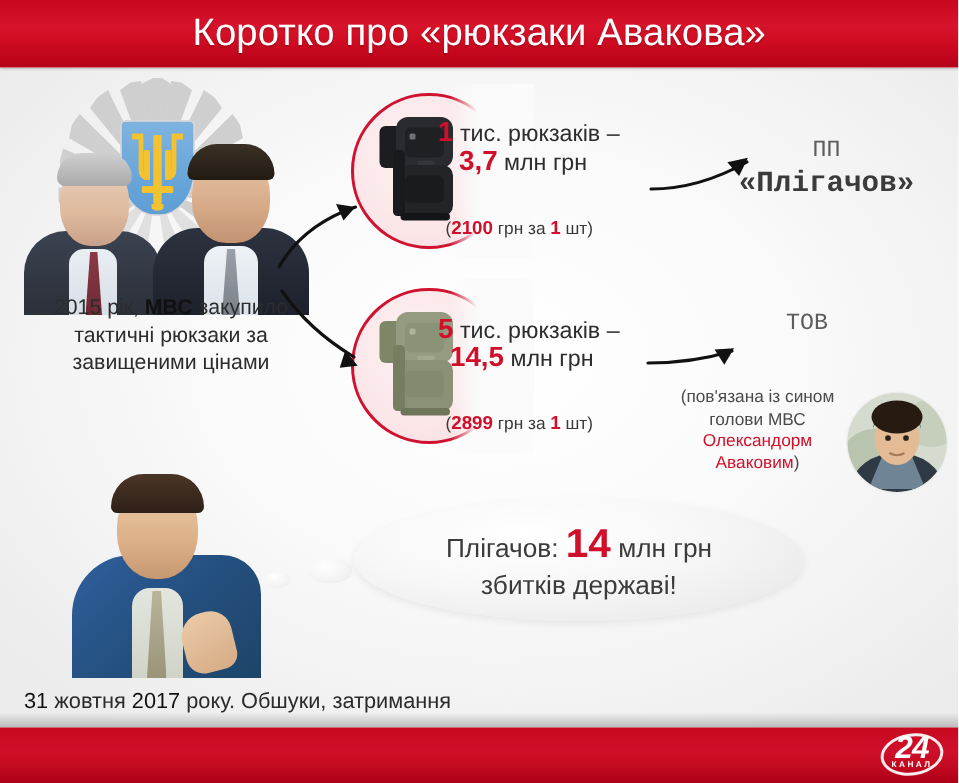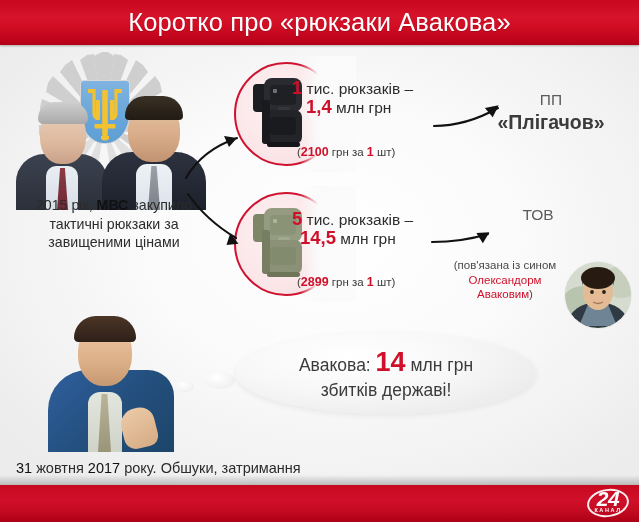--- a/index.html
+++ b/index.html
@@ -218,21 +218,21 @@
   .row2-l2{left:300px;top:228px;}
 
   .per-unit{
     position:absolute;z-index:14;font-size:11.5px;color:#3a3a3a;white-space:nowrap;
   }
   .per-unit b{color:#d0102a;font-weight:bold;font-size:12.5px;}
   .pu1{left:297px;top:145px;}
   .pu2{left:297px;top:275px;}
 
   .firm{
-    position:absolute;z-index:14;text-align:center;
+    position:absolute;z-index:14;text-align:center;font-family:Liberation Mono, monospace;
   }
   .firm .kind{font-size:15.5px;color:#5c5c5c;line-height:20px;}
   .firm .name{font-size:19.5px;font-weight:bold;color:#3b3b3b;line-height:25px;white-space:nowrap;}
   .firm1{left:466px;top:90px;width:170px;}
   .firm2{left:438px;top:205px;width:200px;}
 
   .firm-note{
     position:absolute;left:430px;top:258px;width:150px;z-index:14;
     text-align:center;font-size:11.5px;line-height:14.5px;color:#4a4a4a;
   }
@@ -353,21 +353,21 @@
       <rect x="22" y="43" width="26" height="18" rx="4" fill="#1a1b1f"></rect>
       <rect x="25" y="15" width="4" height="4" rx="1" fill="#6b6f77"></rect>
       <rect x="19" y="68" width="33" height="5" rx="2.5" fill="#141519"></rect>
       <rect x="30" y="33" width="12" height="3" rx="1.5" fill="#34363c"></rect>
     </g>
   </svg>
   <div class="line-main row1-l1">
     <span class="num">1</span><span> тис. рюкзаків –</span>
   </div>
   <div class="line-main row1-l2">
-    <span class="num">1,4</span><span> млн грн</span>
+    <span class="num">3,7</span><span> млн грн</span>
   </div>
   <div class="per-unit pu1">
     <span>(</span><b>2100</b><span> грн за </span><b>1</b><span> шт)</span>
   </div>
 
   <svg style="position:absolute;left:432px;top:96px;width:76px;height:40px;z-index:13;" viewBox="0 0 76 40">
     <path d="M2 30 Q34 30 66 12" fill="none" stroke="#111" stroke-width="2.1" stroke-linecap="round"></path>
     <polygon points="68,11 54,10 59,21" fill="#111" transform="rotate(-16 61 15)"></polygon>
   </svg>
   <div class="firm firm1">
@@ -403,20 +403,21 @@
   <svg style="position:absolute;left:430px;top:224px;width:68px;height:30px;z-index:13;" viewBox="0 0 68 30">
     <path d="M2 18 Q32 18 58 10" fill="none" stroke="#111" stroke-width="2.1" stroke-linecap="round"></path>
     <polygon points="60,9 47,8 52,19" fill="#111" transform="rotate(-8 54 13)"></polygon>
   </svg>
   <div class="firm firm2">
     <div class="kind">ТОВ</div>
   </div>
 
   <div class="firm-note">
     <div>(пов'язана із сином</div>
+    <div>голови МВС</div>
     <div class="red">Олександорм</div>
     <div><span class="red">Аваковим</span><span>)</span></div>
   </div>
 
   <div class="avatar">
     <svg viewBox="0 0 66 66" width="66" height="66">
       <defs>
         <clipPath id="avclip">
             <circle cx="33" cy="33" r="33"></circle>
           </clipPath>
@@ -443,21 +444,21 @@
       <div class="tie"></div>
     <div class="head"></div>
       <div class="hair"></div>
       <div class="hand"></div>
   </div>
 
   <div class="bub-dot d2"></div>
   <div class="bub-dot d1"></div>
   <div class="bubble"></div>
   <div class="bubble-text">
-    <div><span>Авакова: </span><span class="big">14</span><span> млн грн</span></div>
+    <div><span>Плігачов: </span><span class="big">14</span><span> млн грн</span></div>
     <div>збитків державі!</div>
   </div>
 
   <div class="footer-note">
     <b>31</b><span> жовтня </span><b>2017</b><span> року. Обшуки, затримання</span>
   </div>
   <div class="footer-top-edge"></div>
   <div class="footer-bar"></div>
   <div class="logo24">
     <div class="ring"></div>

